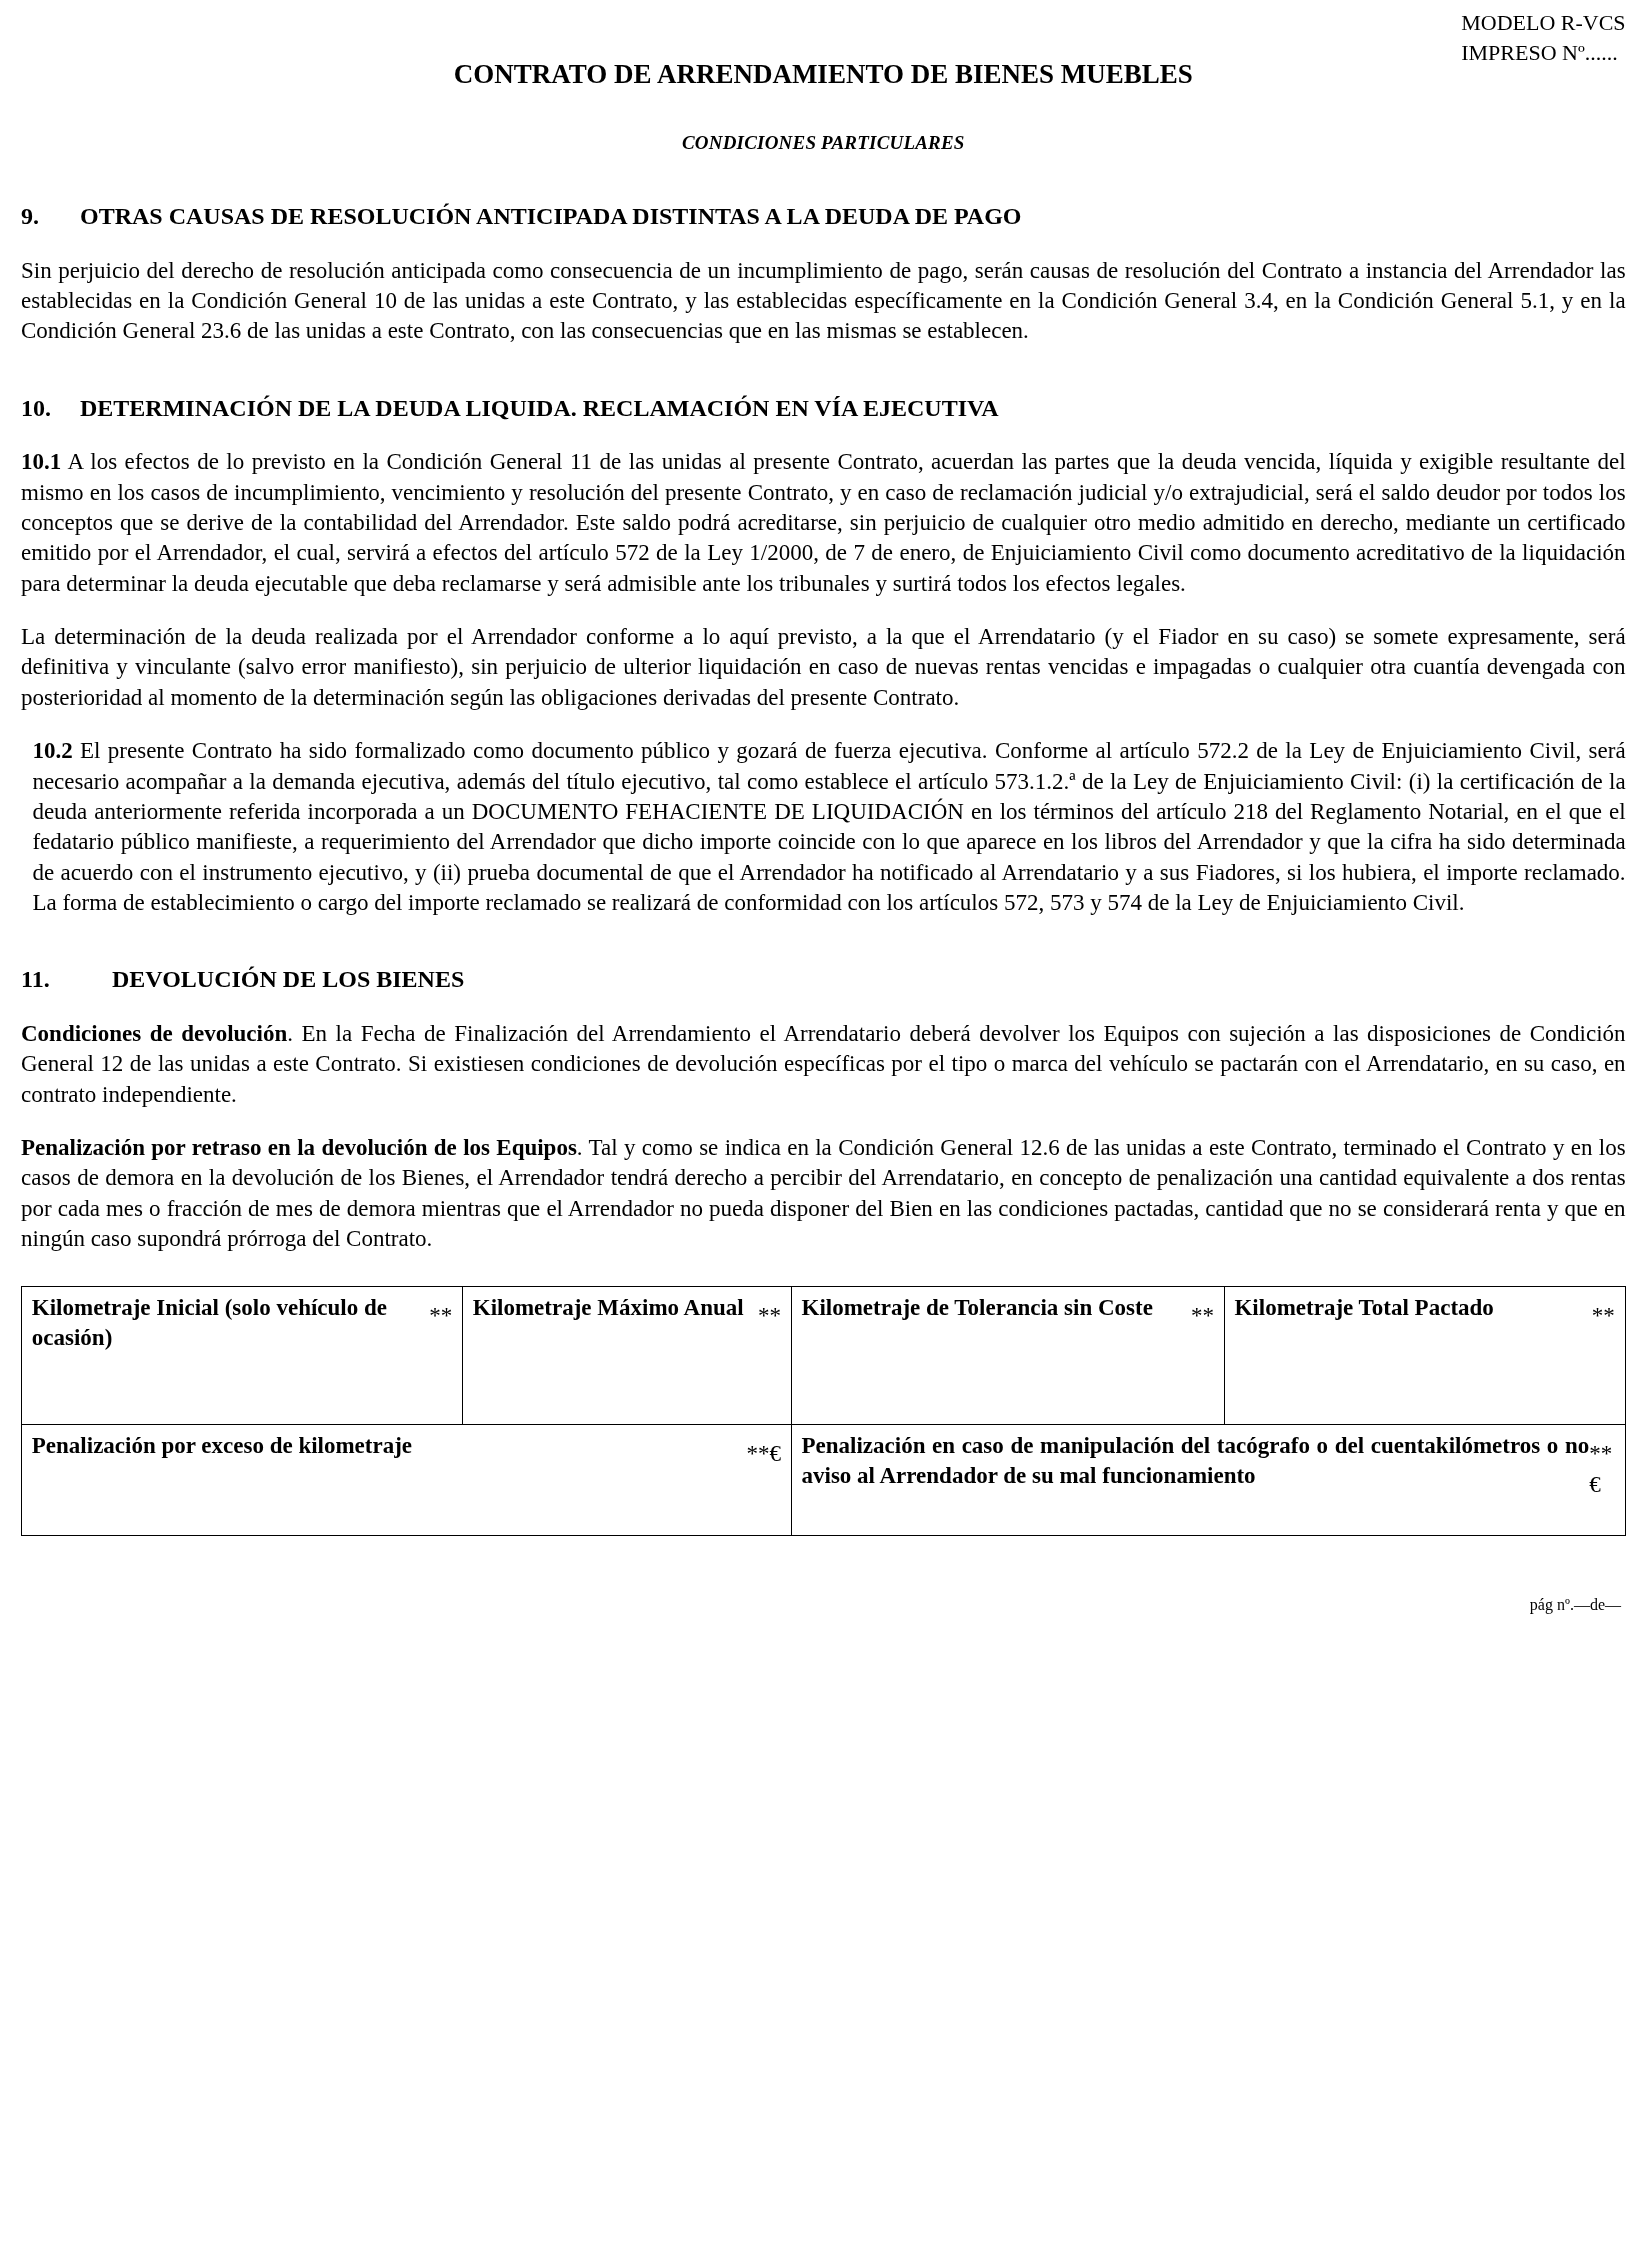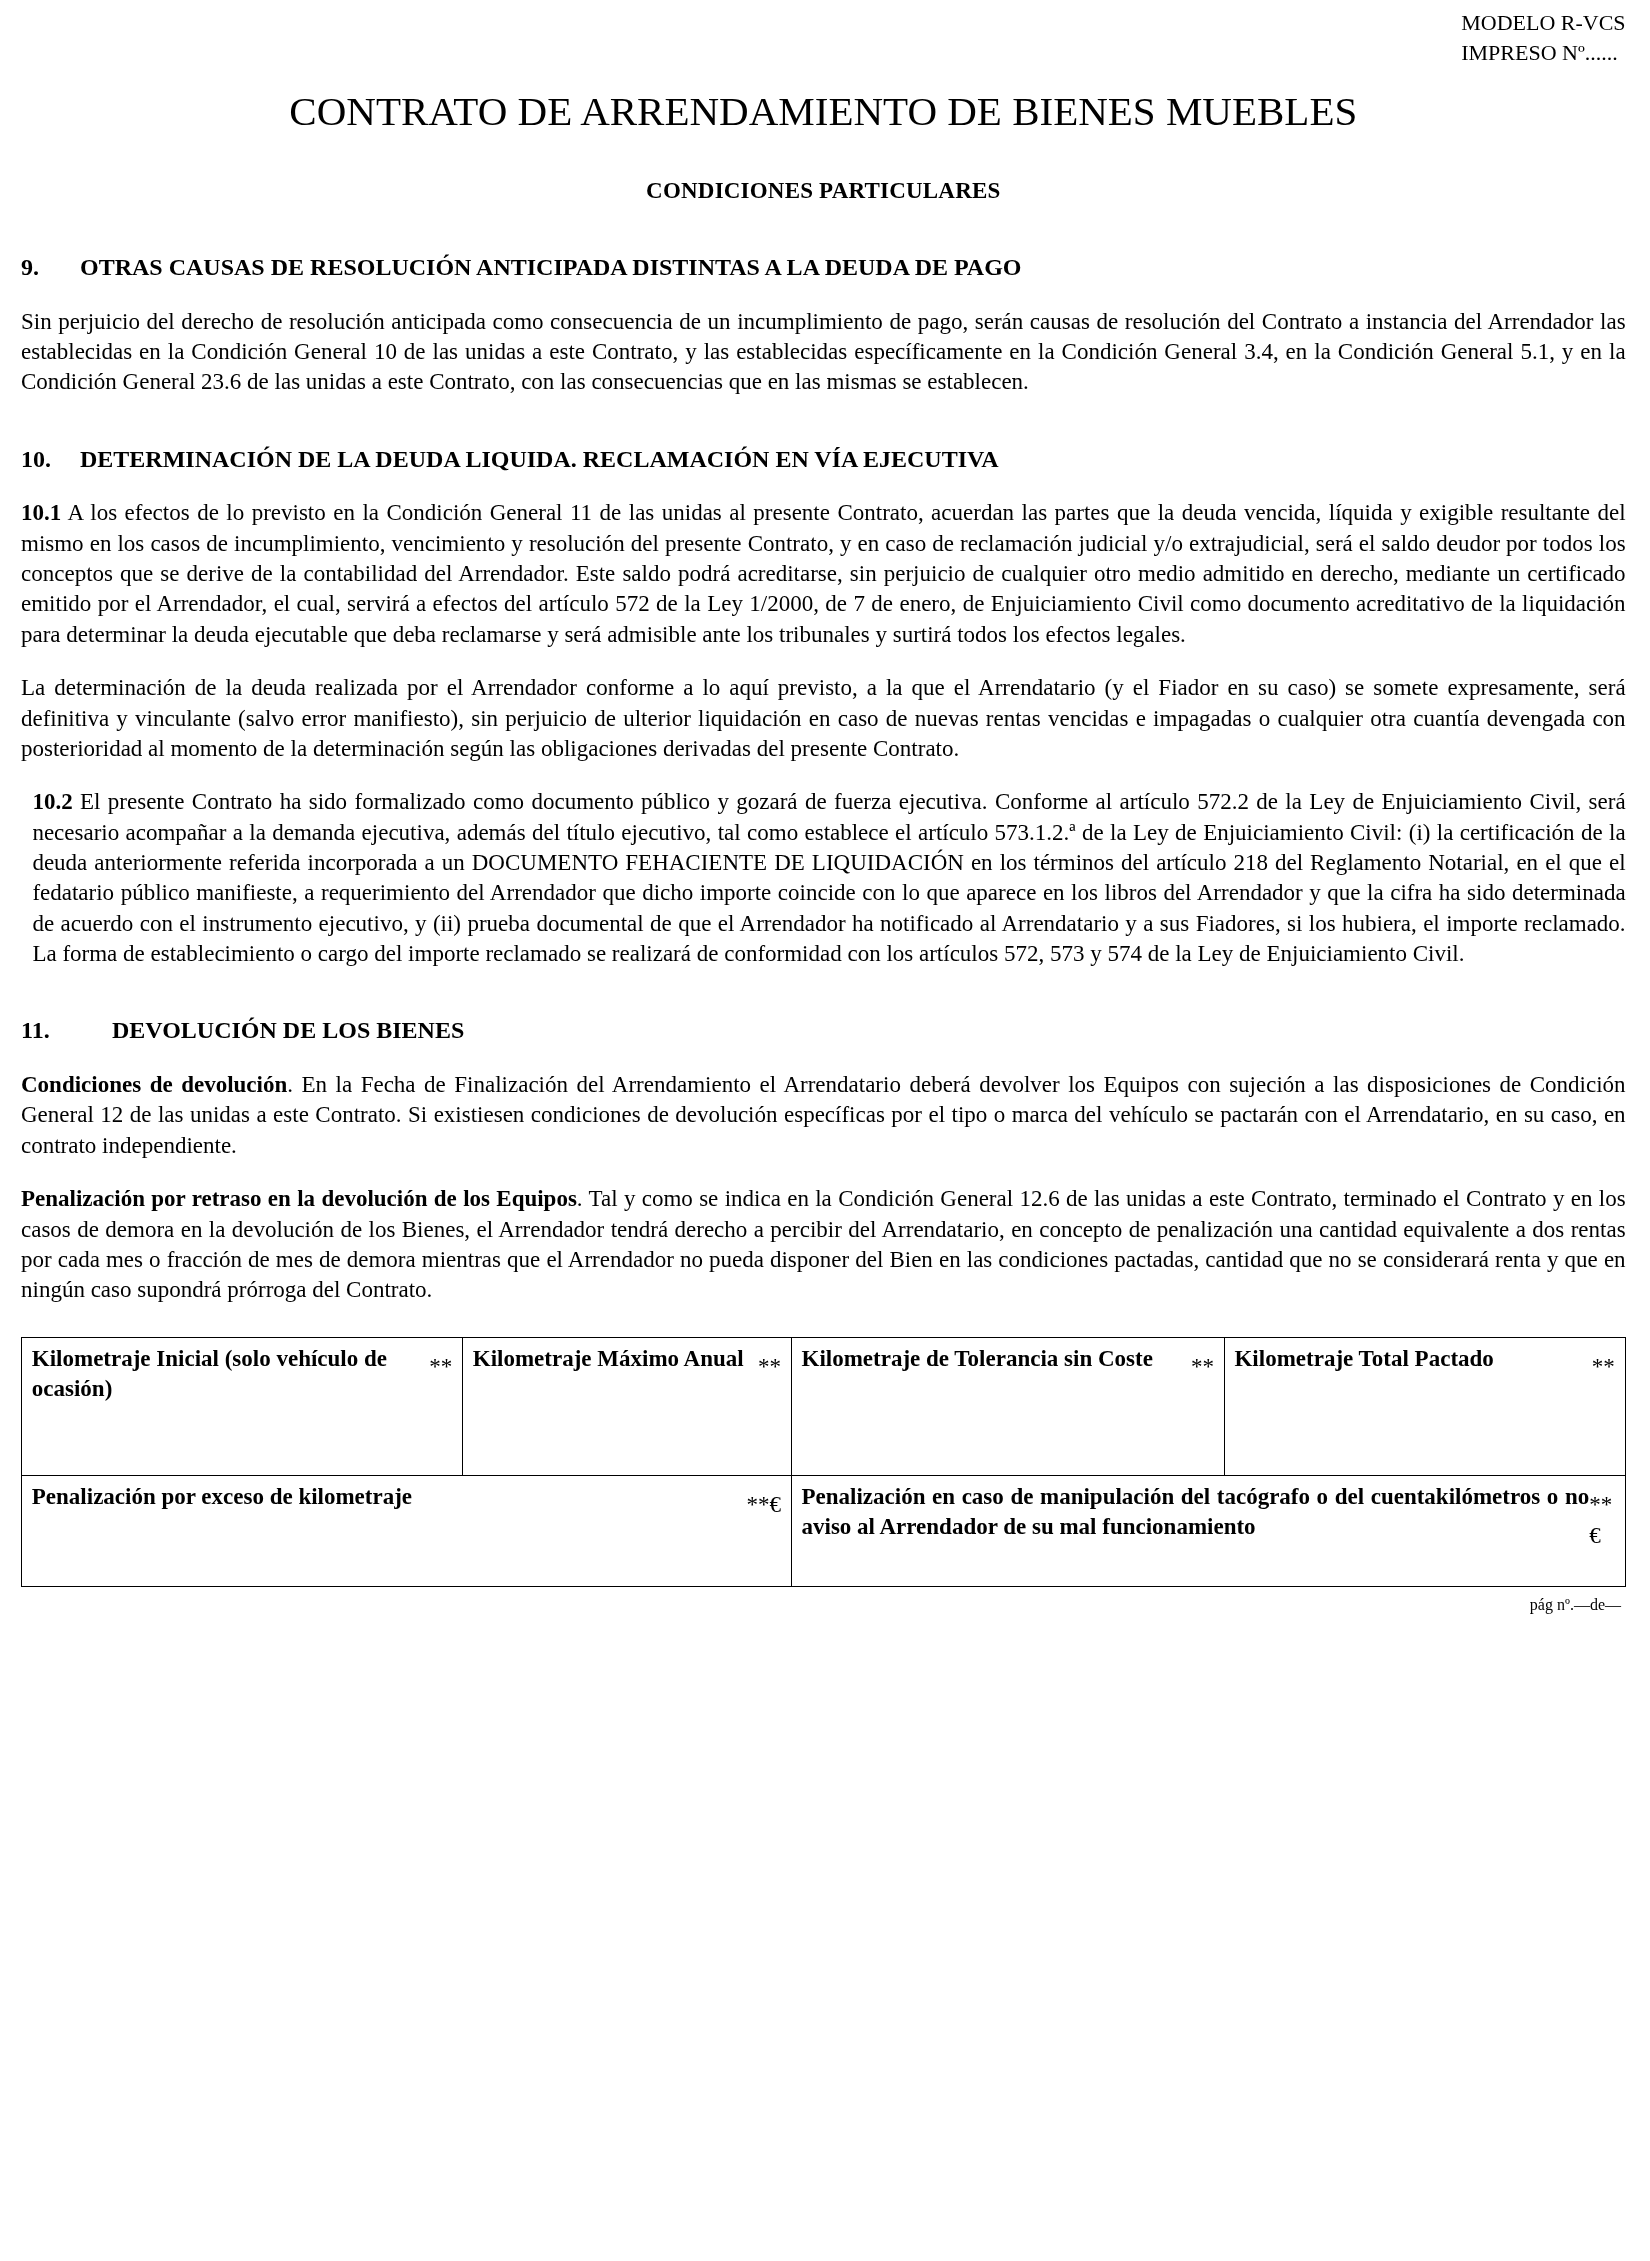--- a/index.html
+++ b/index.html
@@ -19,41 +19,42 @@
   }
   .corner {
     position: absolute;
     top: 8.1px;
     right: 24.4px;
     font-size: 22px;
     line-height: 1.35;
     text-align: left;
   }
   .doc-title {
-    margin-top: 76px;
+    margin-top: 47px;
     text-align: center;
-    font-weight: 400;
-    font-size: 41px;
+    font-weight: 700;
+    font-size: 27px;
     line-height: 1.2;
   }
   .doc-subtitle {
     margin: 9.8px auto 0;
     max-width: 1311px;
     text-align: center;
     font-weight: 700;
     font-style: italic;
     font-size: 23px;
     line-height: 1.38;
   }
   .conditions-title {
     margin-top: 39px;
     text-align: center;
     font-weight: 700;
-    font-size: 23px;
+    font-size: 19px;
     letter-spacing: 0.2px;
+    font-style: italic;
   }
   .clause-heading {
     margin-top: 46px;
     font-weight: 700;
     font-size: 24px;
   }
   .num { display: inline-block; min-width: 59px; }
   .num-wide { min-width: 91px; }
   .para {
     margin-top: 23px;

